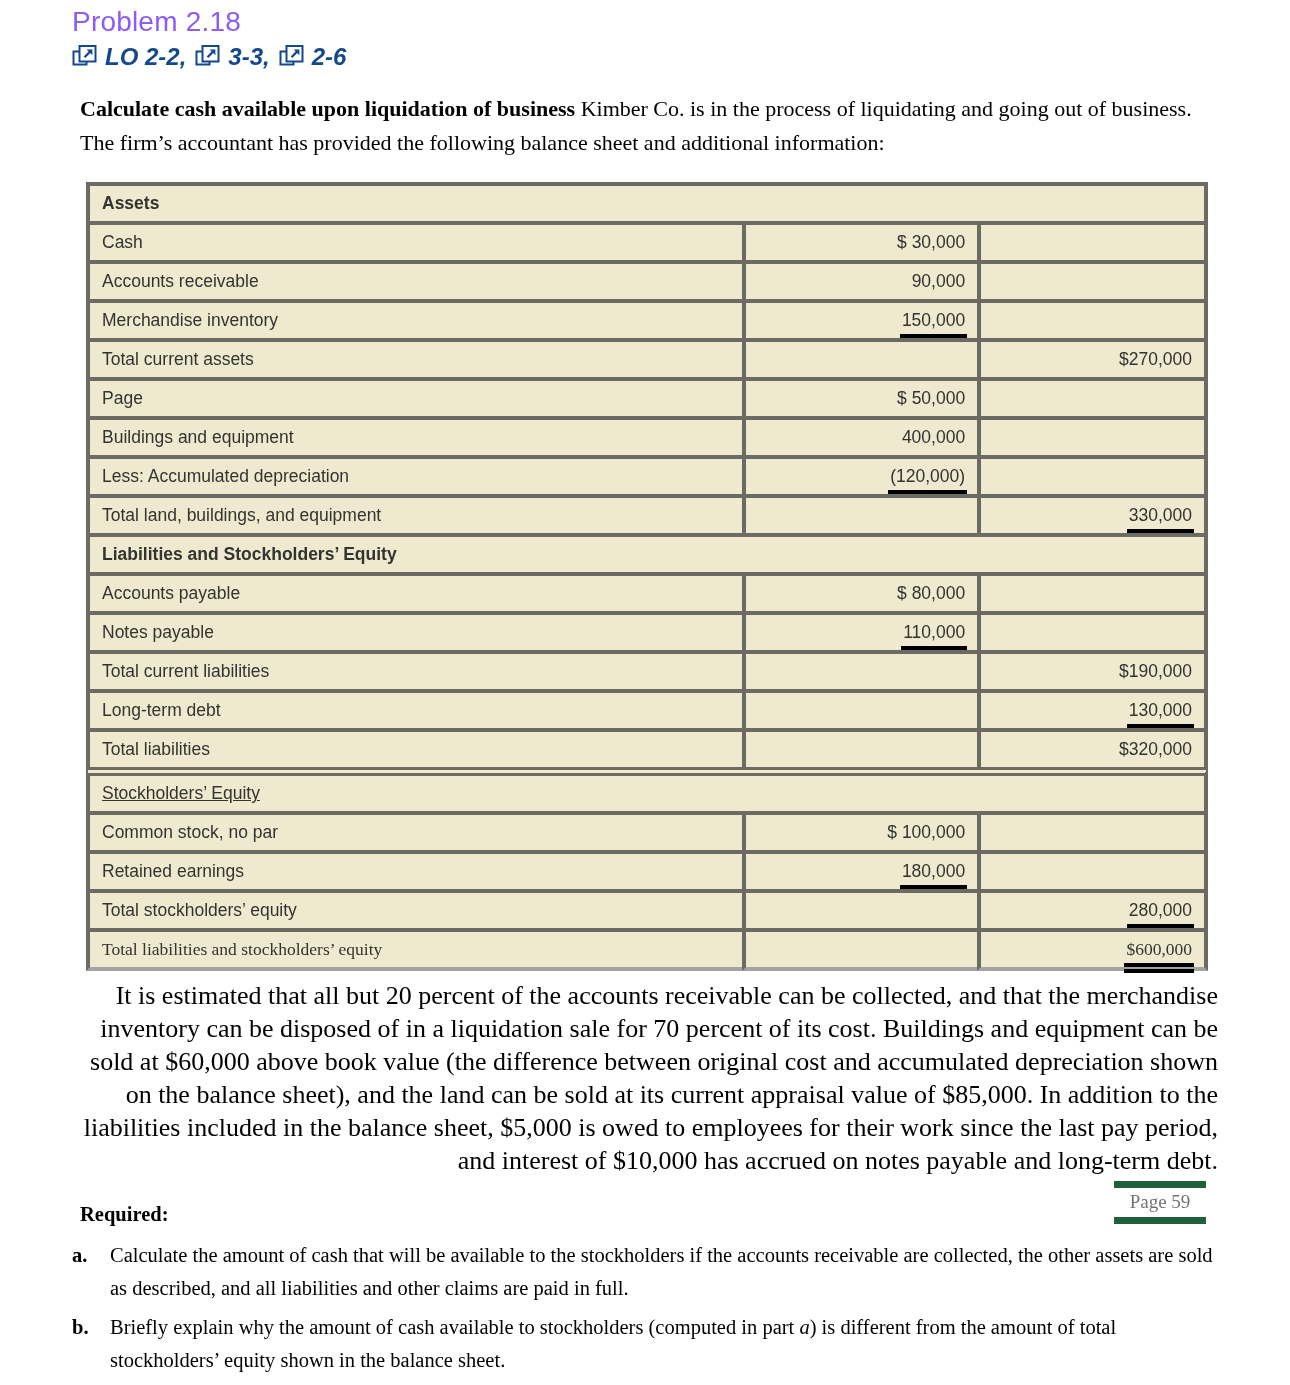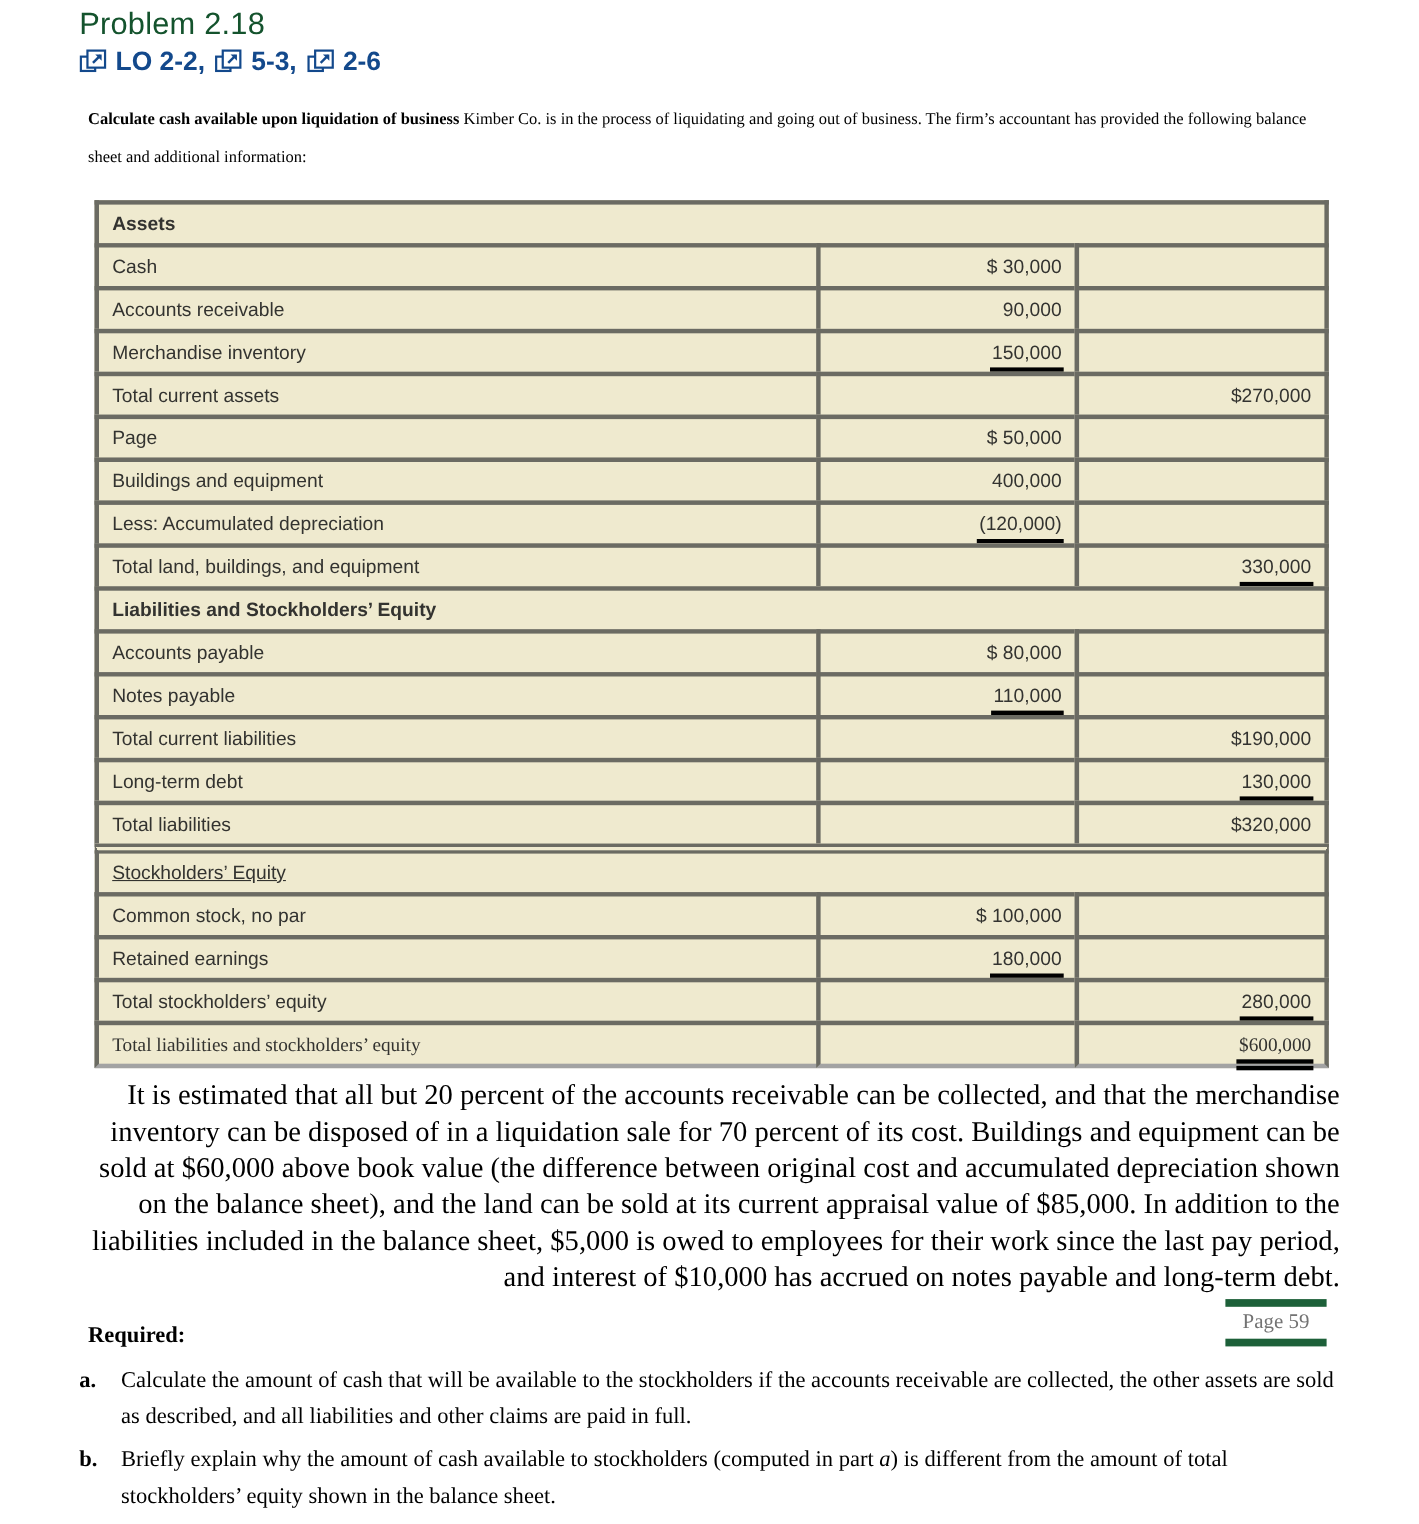--- a/index.html
+++ b/index.html
@@ -16,33 +16,34 @@
   }
 
   
   .problem-head {
     padding: 4px 0 0 72px;
   }
   .problem-title {
     font-family: "Liberation Sans", sans-serif;
     font-size: 28px;
     font-weight: 400;
-    color: #14532d;
+    color: #8b5cf6;
     letter-spacing: 0.2px;
     line-height: 1.25;
   }
   .lo-line {
     margin-top: 5px;
     display: flex;
     align-items: center;
     font-family: "Liberation Sans", sans-serif;
     font-size: 24px;
     font-weight: 700;
     color: #13498c;
     line-height: 1;
+    font-style: italic;
   }
   .lo-item {
     display: inline-flex;
     align-items: center;
     white-space: nowrap;
   }
   .lo-link-icon {
     display: inline-block;
     width: 26px;
     height: 26px;
@@ -53,21 +54,21 @@
   .lo-label { display: inline-block; }
   .lo-sep {
     color: #13498c;
     font-weight: 700;
     margin: 0 9px 0 0;
   }
 
   
   .intro {
     margin: 22px 72px 0 80px;
-    font-size: 15px;
+    font-size: 22px;
     line-height: 34px;
     text-align: left;
   }
   .intro b { font-weight: 700; }
 
   
   .bs-wrap {
     margin: 22px 0 0 86px;
     width: 1122px;
   }
@@ -211,21 +212,21 @@
 
     <span class="lo-item">
       <span class="lo-link-icon">
         <svg width="26" height="26" viewBox="0 0 26 26" xmlns="http://www.w3.org/2000/svg">
           <rect x="1.5" y="7.5" width="13" height="13" fill="none" stroke="#13498c" stroke-width="2"></rect>
           <rect x="7.5" y="2" width="16" height="15.5" fill="#ffffff" stroke="#13498c" stroke-width="2"></rect>
           <path d="M12.5 13.2 L19.3 6.4" stroke="#13498c" stroke-width="2.2" fill="none"></path>
           <path d="M14.6 5.6 L20.4 5.6 L20.4 11.3 Z" fill="#13498c"></path>
         </svg>
       </span>
-      <span class="lo-label">5-3</span>
+      <span class="lo-label">3-3</span>
     </span>
     <span class="lo-sep">,</span>
 
     <span class="lo-item">
       <span class="lo-link-icon">
         <svg width="26" height="26" viewBox="0 0 26 26" xmlns="http://www.w3.org/2000/svg">
           <rect x="1.5" y="7.5" width="13" height="13" fill="none" stroke="#13498c" stroke-width="2"></rect>
           <rect x="7.5" y="2" width="16" height="15.5" fill="#ffffff" stroke="#13498c" stroke-width="2"></rect>
           <path d="M12.5 13.2 L19.3 6.4" stroke="#13498c" stroke-width="2.2" fill="none"></path>
           <path d="M14.6 5.6 L20.4 5.6 L20.4 11.3 Z" fill="#13498c"></path>

